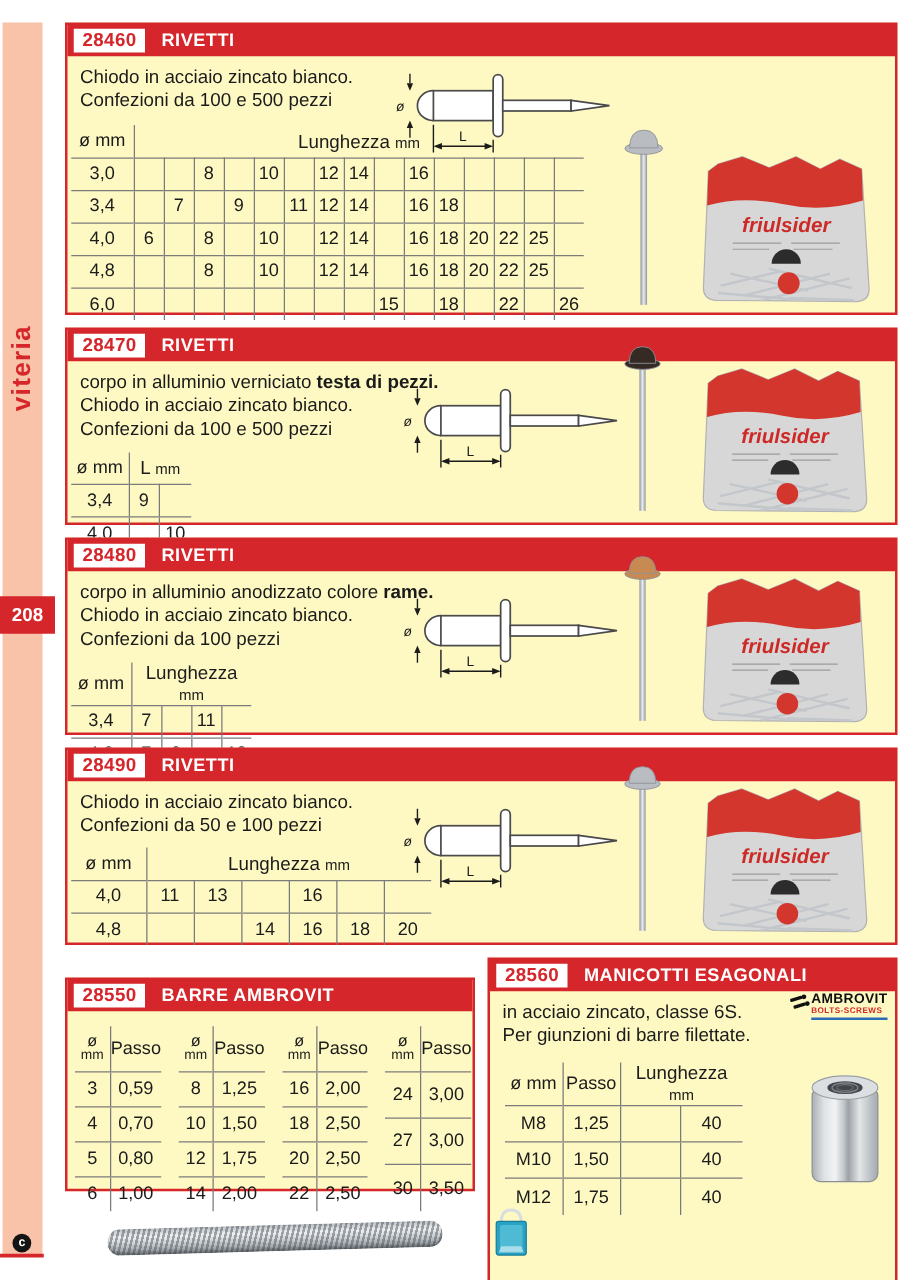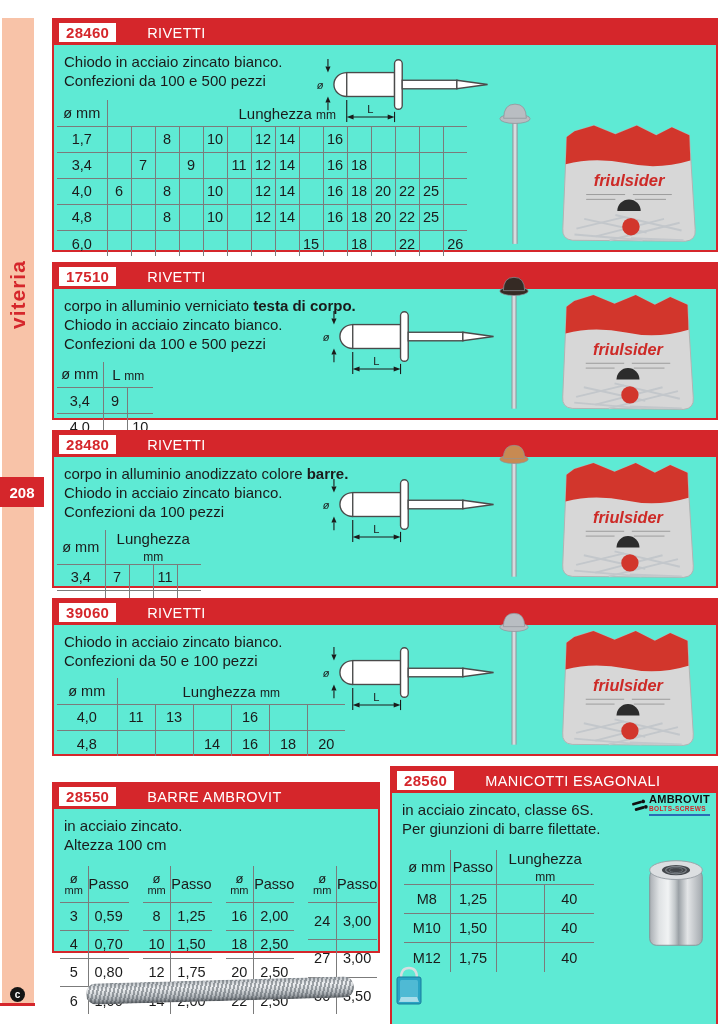--- a/index.html
+++ b/index.html
@@ -26,27 +26,27 @@
   .pagenum{
     position:absolute;left:0;top:477px;width:44px;height:30px;background:var(--red);
     color:#fff;font-weight:bold;font-size:15px;display:flex;align-items:center;justify-content:center;
   }
   .clogo{
     position:absolute;left:10px;top:987px;width:15px;height:15px;border-radius:50%;
     background:#141414;color:#fff;font-size:10px;font-weight:bold;
     display:flex;align-items:center;justify-content:center;
   }
   
-  .box{position:absolute;border:2px solid var(--red);background:#5eead4}
+  .box{position:absolute;border:2px solid var(--red);background:#fef9c3}
   .hdr{display:flex;align-items:center;height:25px;background:var(--red)}
   .code{
     background:#fff;color:var(--red);font-weight:bold;font-size:15px;
     padding:0 7px;margin-left:5px;height:19px;display:flex;align-items:center;letter-spacing:.3px;
   }
-  .title{color:#fff;font-weight:normal;font-size:14.5px;margin-left:31px;letter-spacing:.4px}
+  .title{color:#fff;font-weight:bold;font-size:14.5px;margin-left:13px;letter-spacing:.4px}
   .desc{margin:7px 0 0 10px;font-size:15px;line-height:1.28;max-width:430px}
   .desc b{font-weight:bold}
   
   table{border-collapse:collapse;font-size:14.5px;table-layout:fixed}
   th,td{padding:0;text-align:center;font-weight:normal;height:26px;overflow:hidden}
   .grid td:not(:last-child){border-right:1.3px solid var(--line)}
   .grid thead th.diam{border-right:1.3px solid var(--line)}
   .grid tbody td{border-top:1.3px solid var(--line)}
   .grid .lenh{font-size:15px}
   .unit{font-size:12px}
@@ -64,21 +64,21 @@
   .bf .u{font-size:11px;line-height:11px}
   
   .diag,.photo,.pkg,.hex,.bluebox{position:absolute}
   .bar{
     position:absolute;height:21px;border-radius:10px;transform:rotate(-1.6deg);
     background:
       repeating-linear-gradient(105deg, rgba(80,88,95,.5) 0 2px, rgba(255,255,255,0) 2px 4px),
       linear-gradient(#b9bec2, #eef0f2 30%, #cfd3d6 55%, #878d93);
     box-shadow:inset 0 -2px 3px rgba(0,0,0,.28);
   }
-  .ambro{position:absolute;right:6px;top:26px;display:flex;align-items:center;gap:0}
+  .ambro{position:absolute;right:6px;top:26px;display:flex;align-items:flex-start;gap:0}
   .ambro-brand{font-size:11px;font-weight:bold;letter-spacing:.3px;color:#101010;line-height:11px}
   .ambro-sub{font-size:6.5px;color:var(--red);font-weight:bold;letter-spacing:.4px;line-height:8px}
   .ambro-bar{height:2px;background:#2a6bb5;margin-top:1px}
 </style>
 </head>
 <body>
 
 <svg width="0" height="0" style="position:absolute" aria-hidden="true">
   <defs>
     <linearGradient id="shaftg" x1="0" y1="0" x2="1" y2="0">
@@ -182,21 +182,21 @@
         <col style="width:24px">
       </colgroup>
     <thead>
         <tr>
       <th class="diam">ø mm</th>
       <th colspan="15" class="lenh"><span>Lunghezza</span> <span class="unit">mm</span></th>
     </tr>
       </thead>
     <tbody>
       <tr>
-          <td>1,7</td>
+          <td>3,0</td>
           <td></td>
           <td></td>
           <td>8</td>
           <td></td>
           <td>10</td>
           <td></td>
           <td>12</td>
           <td>14</td>
           <td></td>
           <td>16</td>
@@ -286,25 +286,25 @@
   <svg class="photo" style="left:444px;top:78px" width="34" height="152" viewBox="0 0 36 160">
       <use href="#sym-rivet"></use>
     </svg>
   <svg class="pkg" style="left:502px;top:84px" width="146" height="146" viewBox="0 0 148 150">
       <use href="#sym-package"></use>
     </svg>
 </section>
 
 <section class="box" style="left:52px;top:262px;width:666px;height:158px">
   <div class="hdr">
-    <div class="code">17510</div>
+    <div class="code">28470</div>
     <div class="title">RIVETTI</div>
   </div>
   <div class="desc">
-    <div><span>corpo in alluminio verniciato </span><b>testa di corpo.</b></div>
+    <div><span>corpo in alluminio verniciato </span><b>testa di pezzi.</b></div>
     <div>Chiodo in acciaio zincato bianco.</div>
     <div>Confezioni da 100 e 500 pezzi</div>
   </div>
   <table class="grid t2">
     <colgroup>
         <col style="width:46px">
         <col style="width:24px">
         <col style="width:26px">
       </colgroup>
     <thead>
@@ -336,21 +336,21 @@
       <use href="#sym-package"></use>
     </svg>
 </section>
 
 <section class="box" style="left:52px;top:430px;width:666px;height:158px">
   <div class="hdr">
     <div class="code">28480</div>
     <div class="title">RIVETTI</div>
   </div>
   <div class="desc">
-    <div><span>corpo in alluminio anodizzato colore </span><b>barre.</b></div>
+    <div><span>corpo in alluminio anodizzato colore </span><b>rame.</b></div>
     <div>Chiodo in acciaio zincato bianco.</div>
     <div>Confezioni da 100 pezzi</div>
   </div>
   <table class="grid t3">
     <colgroup>
         <col style="width:48px">
         <col style="width:24px">
         <col style="width:24px">
         <col style="width:24px">
         <col style="width:24px">
@@ -384,21 +384,21 @@
   <svg class="photo" style="left:444px;top:8px;--head:#c78a52" width="32" height="142" viewBox="0 0 36 160">
       <use href="#sym-rivet"></use>
     </svg>
   <svg class="pkg" style="left:502px;top:10px" width="144" height="144" viewBox="0 0 148 150">
       <use href="#sym-package"></use>
     </svg>
 </section>
 
 <section class="box" style="left:52px;top:598px;width:666px;height:158px">
   <div class="hdr">
-    <div class="code">39060</div>
+    <div class="code">28490</div>
     <div class="title">RIVETTI</div>
   </div>
   <div class="desc">
     <div>Chiodo in acciaio zincato bianco.</div>
     <div>Confezioni da 50 e 100 pezzi</div>
   </div>
   <table class="grid t4">
     <colgroup>
         <col style="width:60px">
         <col style="width:38px">
@@ -443,24 +443,20 @@
     </svg>
   <svg class="pkg" style="left:502px;top:10px" width="144" height="144" viewBox="0 0 148 150">
       <use href="#sym-package"></use>
     </svg>
 </section>
 
 <section class="box" style="left:52px;top:782px;width:328px;height:171px">
   <div class="hdr">
     <div class="code">28550</div>
     <div class="title">BARRE AMBROVIT</div>
-  </div>
-  <div class="desc">
-    <div>in acciaio zincato.</div>
-    <div>Altezza 100 cm</div>
   </div>
   <div class="bf-wrap">
     <table class="bf">
       <colgroup>
           <col style="width:28px">
           <col style="width:38px">
         </colgroup>
       <thead>
           <tr>
             <th class="bfd">

